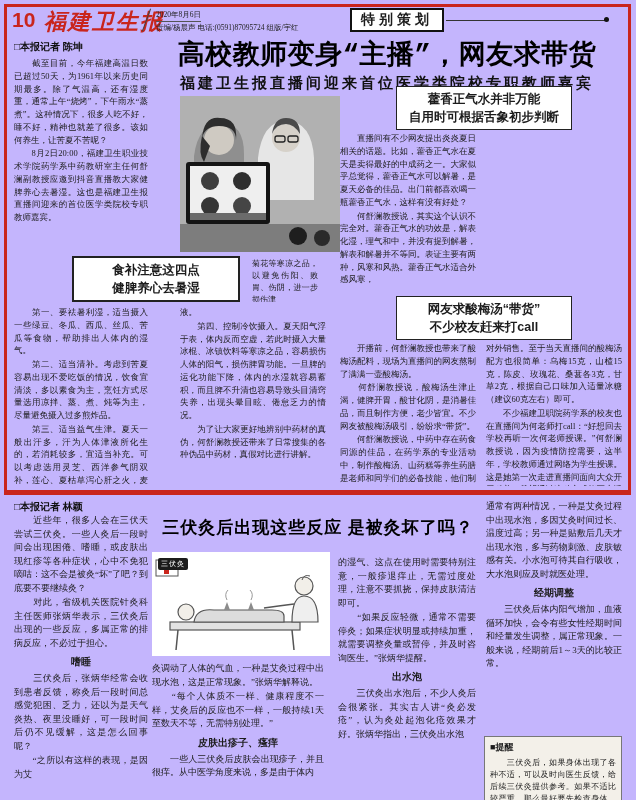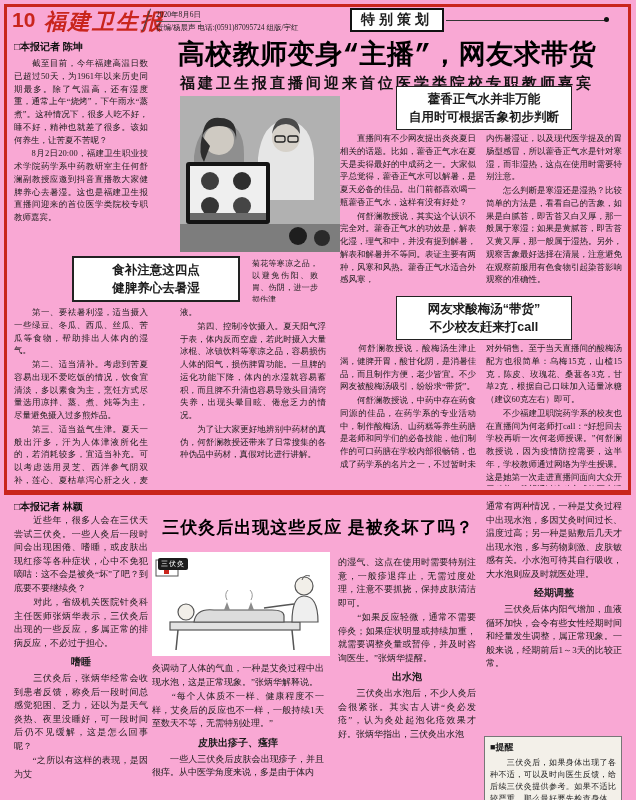--- a/index.html
+++ b/index.html
@@ -1,16 +1,16 @@
 <!DOCTYPE html>
 <html><head>
 <meta charset="utf-8">
 <style>
   html,body{margin:0;padding:0;background:#eee;}
-  .page{position:relative;width:636px;height:800px;background:#f9a8d4;margin:0 auto;
+  .page{position:relative;width:636px;height:800px;background:#c4b5fd;margin:0 auto;
         font-family:"Liberation Serif","DejaVu Serif",serif;color:#1c1c1c;overflow:hidden;}
   .abs{position:absolute;}
   .frame{left:4px;top:4px;width:621px;height:483px;border:3px solid #c9251c;border-bottom-width:5px;}
   
   .pageno{left:12px;top:8px;font-family:"Liberation Sans",sans-serif;font-size:21px;font-weight:bold;color:#c9251c;}
   .masthead{left:44px;top:7px;font-size:22px;font-weight:bold;color:#c9251c;letter-spacing:2px;font-style:italic;}
   .slash{left:146px;top:8px;width:1px;height:24px;background:#444;transform:rotate(20deg);}
   .dateblock{left:156px;top:9px;width:190px;font-size:7.5px;line-height:1.5;color:#222;}
   .dateblock .d1{border-bottom:1px solid #555;display:inline-block;padding-bottom:1px;}
   .specialbox{left:350px;top:8px;border:2px solid #111;padding:1px 9px;font-size:14px;font-weight:bold;letter-spacing:4px;background:#fff;}
@@ -107,30 +107,27 @@
   </div>
 
   <div class="abs titlebox thin" style="left:396px;top:86px;width:170px;">
     <span>藿香正气水并非万能</span><br>
     <span>自用时可根据舌象初步判断</span>
   </div>
   <div class="abs col" style="left:340px;top:132px;width:136px;height:158px;">
     <p>　　直播间有不少网友提出炎炎夏日相关的话题。比如，藿香正气水在夏天是卖得最好的中成药之一。大家似乎总觉得，藿香正气水可以解暑，是夏天必备的佳品。出门前都喜欢喝一瓶藿香正气水，这样有没有好处？</p>
     <p>　　何舒澜教授说，其实这个认识不完全对。藿香正气水的功效是，解表化湿，理气和中，并没有提到解暑，解表和解暑并不等同。表证主要有两种，风寒和风热。藿香正气水适合外感风寒，</p>
   </div>
-  <div class="abs col" style="left:486px;top:132px;width:136px;height:158px;">
-    <p>内伤暑湿证，以及现代医学提及的胃肠型感冒，所以藿香正气水是针对寒湿，而非湿热，这点在使用时需要特别注意。</p>
-    <p>　　怎么判断是寒湿还是湿热？比较简单的方法是，看看自己的舌象，如果是白腻苔，即舌苔又白又厚，那一般属于寒湿；如果是黄腻苔，即舌苔又黄又厚，那一般属于湿热。另外，观察舌象最好选择在清晨，注意避免在观察前服用有色食物引起染苔影响观察的准确性。</p>
-  </div>
 
   <div class="abs titlebox thin" style="left:396px;top:296px;width:170px;">
     <span>网友求酸梅汤“带货”</span><br>
     <span>不少校友赶来打call</span>
   </div>
   <div class="abs col" style="left:340px;top:342px;width:136px;height:144px;">
+    <p>　　开播前，何舒澜教授也带来了酸梅汤配料，现场为直播间的网友熬制了满满一壶酸梅汤。</p>
     <p>　　何舒澜教授说，酸梅汤生津止渴，健脾开胃，酸甘化阴，是消暑佳品，而且制作方便，老少皆宜。不少网友被酸梅汤吸引，纷纷求“带货”。</p>
     <p>　　何舒澜教授说，中药中存在药食同源的佳品，在药学系的专业活动中，制作酸梅汤、山药糕等养生药膳是老师和同学们的必备技能，他们制作的可口药膳在学校内部很畅销，也成了药学系的名片之一，不过暂时未</p>
   </div>
   <div class="abs col" style="left:486px;top:342px;width:136px;height:144px;">
     <p>对外销售。至于当天直播间的酸梅汤配方也很简单：乌梅15克，山楂15克，陈皮、玫瑰花、桑葚各3克，甘草2克，根据自己口味加入适量冰糖（建议60克左右）即可。</p>
     <p>　　不少福建卫职院药学系的校友也在直播间为何老师打call：“好想回去学校再听一次何老师授课。”何舒澜教授说，因为疫情防控需要，这半年，学校教师通过网络为学生授课。这是她第一次走进直播间面向大众开展科普，希望通过这种方式能更广泛地宣传中医药知识与文化，让中医文化接地气、入人心。</p>
   </div>
 
   <div class="abs reporter" style="left:14px;top:500px;">□本报记者 林颖</div>
   <div class="abs a2-headline">三伏灸后出现这些反应 是被灸坏了吗？</div>

